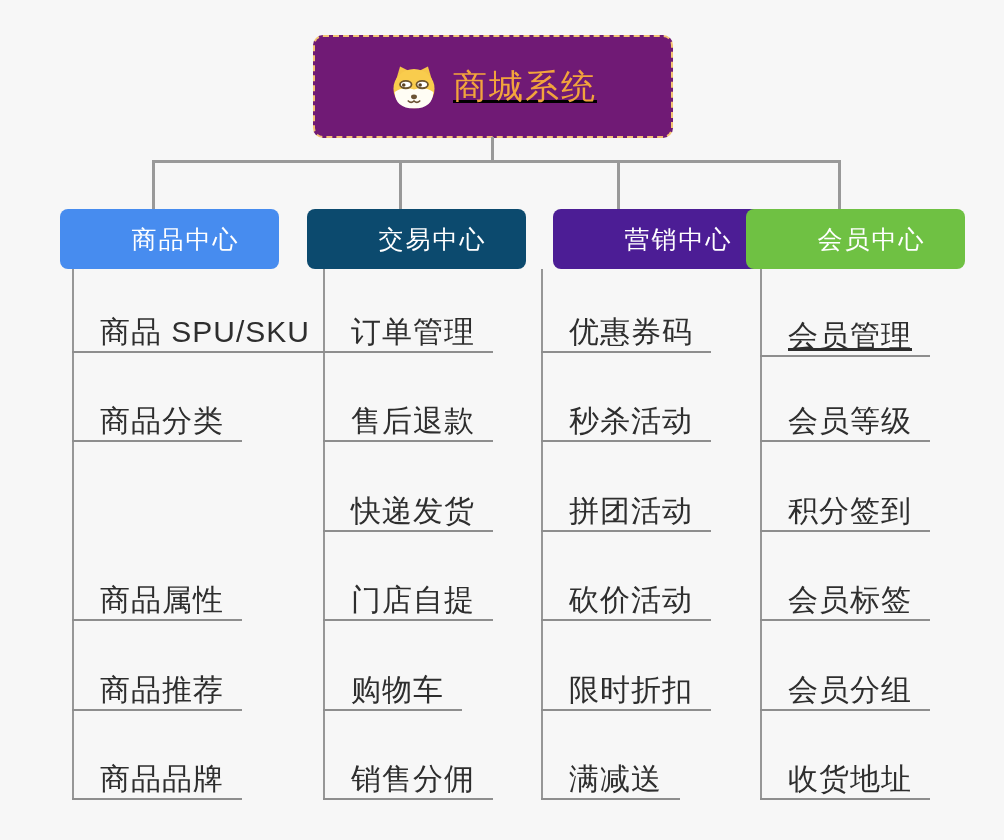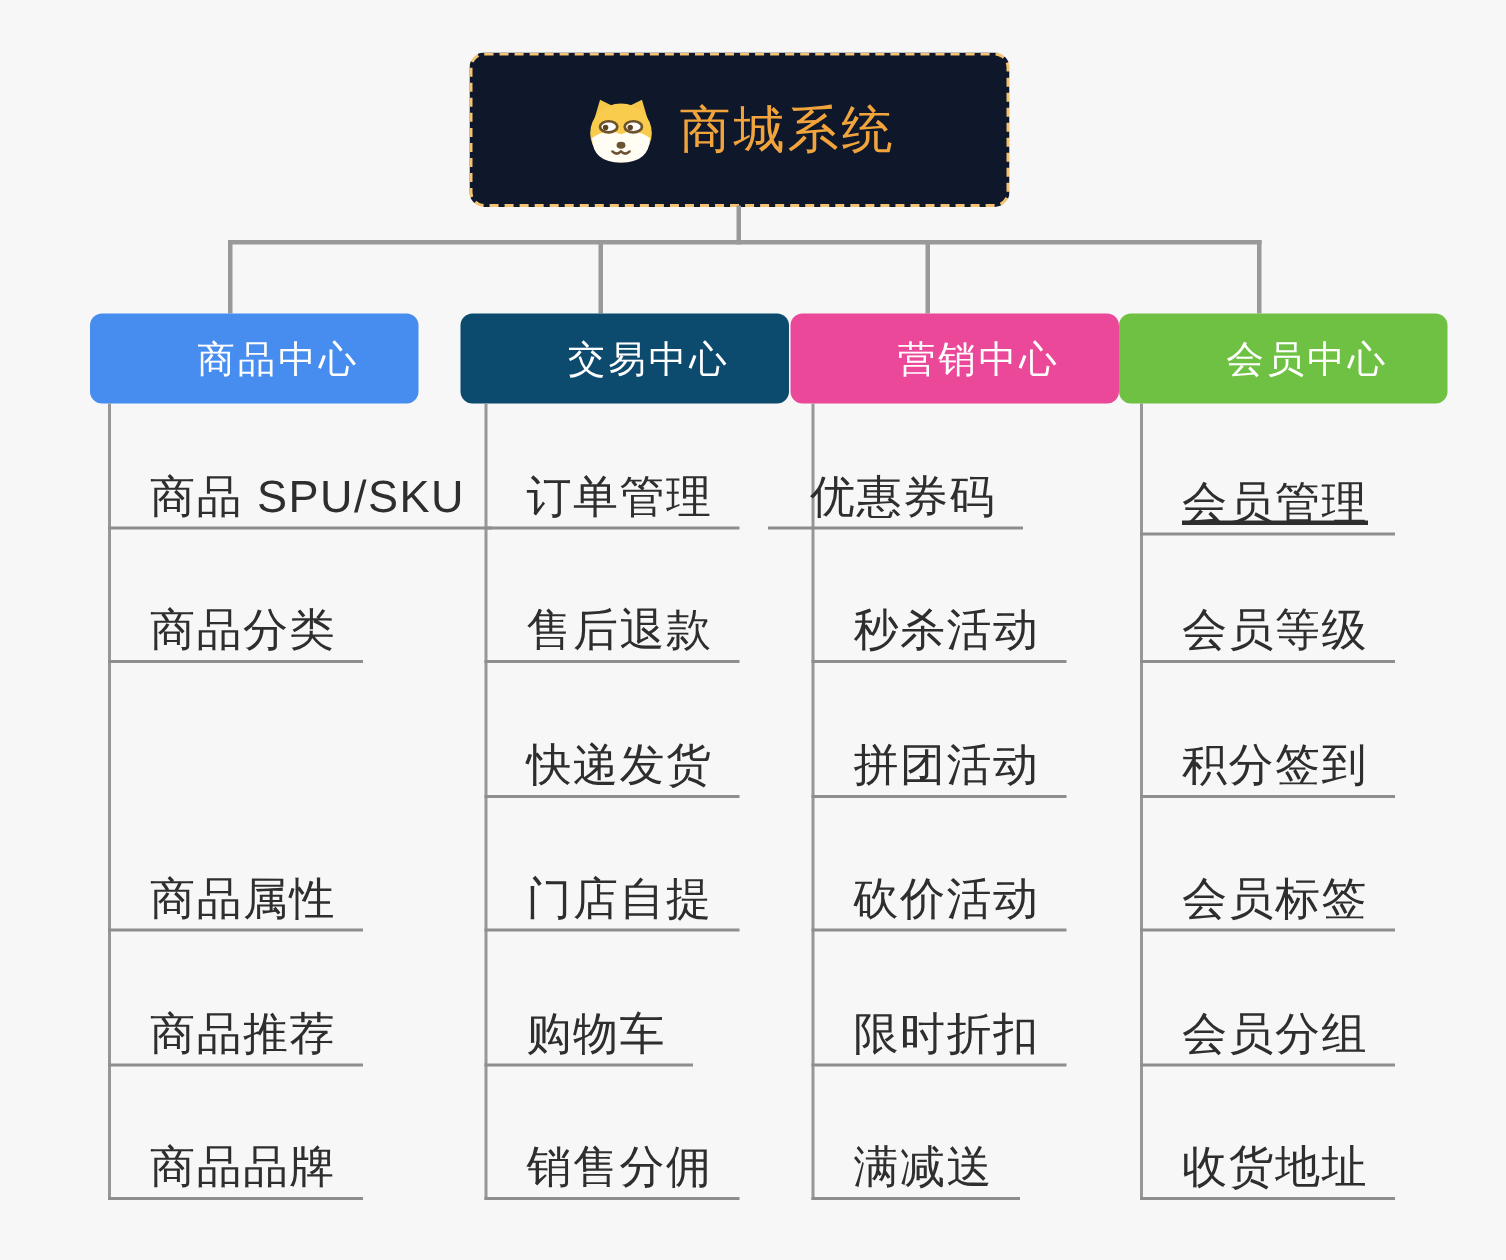--- a/index.html
+++ b/index.html
@@ -13,28 +13,29 @@
     height: 840px;
     overflow: hidden;
     background: #F7F7F7;
   }
   
   .root-card {
     position: absolute;
     left: 313px; top: 35px;
     width: 360px; height: 103px;
     box-sizing: border-box;
-    background: #0f172a;
+    background: #701a75;
     border: 2px dashed #F4C473;
     border-radius: 10px;
     display: flex;
     align-items: center;
     justify-content: center;
     gap: 14px;
     cursor: pointer;
+    text-decoration: underline;
   }
   .root-title {
     font-size: 34px;
     letter-spacing: 2px;
     color: #F2A43C;
     white-space: nowrap;
   }
   .root-icon { display: block; }
   
   .connector {
@@ -116,25 +117,25 @@
       <span class="branch-label">交易中心</span>
     </div>
     <div class="branch-line" style="left: 323px; top: 269px; height: 531px;"></div>
     <div class="leaf-item" style="left: 323px; top: 319px;">订单管理</div>
     <div class="leaf-item" style="left: 323px; top: 408.4px;">售后退款</div>
     <div class="leaf-item" style="left: 323px; top: 497.8px;">快递发货</div>
     <div class="leaf-item" style="left: 323px; top: 587.2px;">门店自提</div>
     <div class="leaf-item" style="left: 323px; top: 676.6px;">购物车</div>
     <div class="leaf-item" style="left: 323px; top: 766px;">销售分佣</div>
     <div class="connector" style="left: 617px; top: 160px; width: 3px; height: 49px; background: rgb(153, 153, 153);"></div>
-    <div class="branch-card" style="left: 527px; background: #ec4899;">
+    <div class="branch-card" style="left: 553px; background: #4c1d95;">
       <span class="branch-label">营销中心</span>
     </div>
     <div class="branch-line" style="left: 541px; top: 269px; height: 531px;"></div>
-    <div class="leaf-item" style="left: 512px; top: 319px; text-align: center;">优惠券码</div>
+    <div class="leaf-item" style="left: 541px; top: 319px; text-align: center;">优惠券码</div>
     <div class="leaf-item" style="left: 541px; top: 408.4px;">秒杀活动</div>
     <div class="leaf-item" style="left: 541px; top: 497.8px;">拼团活动</div>
     <div class="leaf-item" style="left: 541px; top: 587.2px;">砍价活动</div>
     <div class="leaf-item" style="left: 541px; top: 676.6px;">限时折扣</div>
     <div class="leaf-item" style="left: 541px; top: 766px;">满减送</div>
     <div class="connector" style="left: 838px; top: 160px; width: 3px; height: 49px; background: rgb(153, 153, 153);"></div>
     <div class="branch-card" style="left: 746px; background: rgb(111, 193, 67);">
       <span class="branch-label">会员中心</span>
     </div>
     <div class="branch-line" style="left: 760px; top: 269px; height: 531px;"></div>

